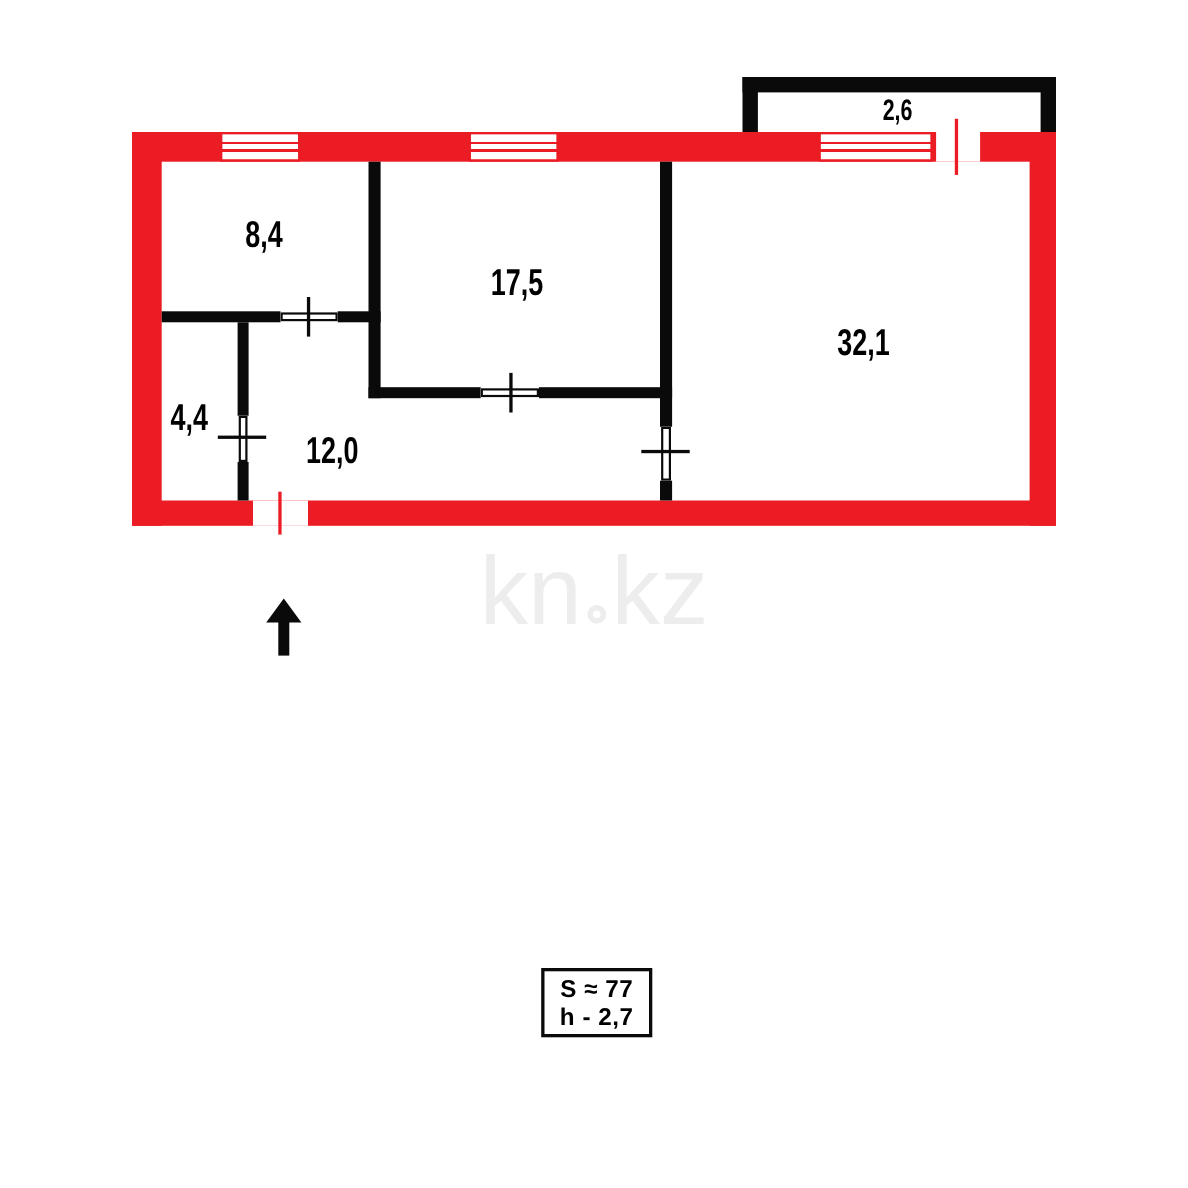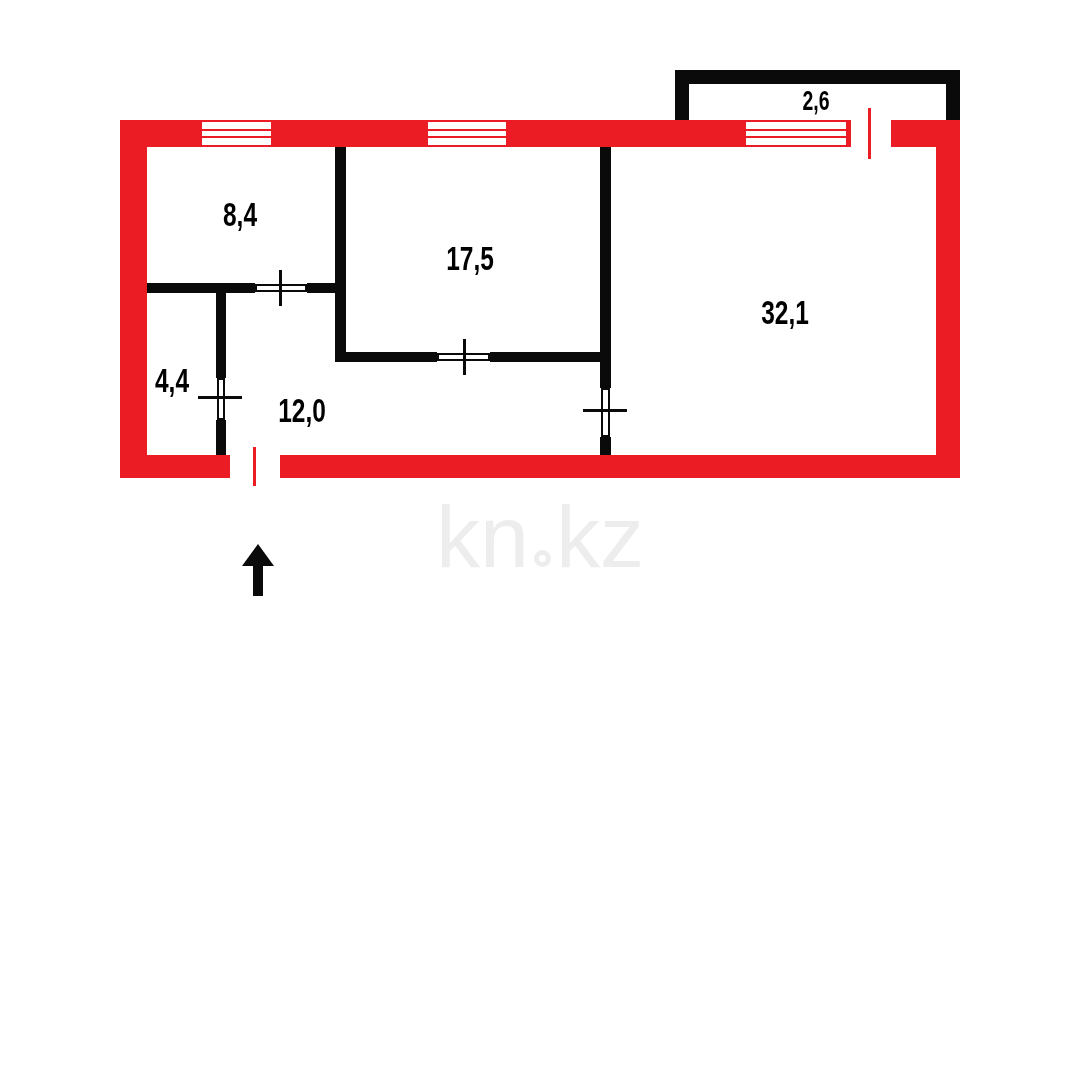--- a/index.html
+++ b/index.html
@@ -110,14 +110,18 @@
   <div class="lbl" style="left:785px;top:312px">32,1</div>
   <div class="lbl" style="left:172px;top:380px">4,4</div>
   <div class="lbl" style="left:302px;top:410px">12,0</div>
   <div class="lbl lbl-sm" style="left:816px;top:101px">2,6</div>
 
   <div>
     <div class="arrow-head" style="left:242px;top:544px"></div>
     <div class="arrow-shaft" style="left:253px;top:564px;width:10px;height:32px"></div>
   </div>
 
+  <div class="infobox">
+    <div>S ≈ 77</div>
+    <div>h - 2,7</div>
+  </div>
 
 </div>
 
 </body></html>

